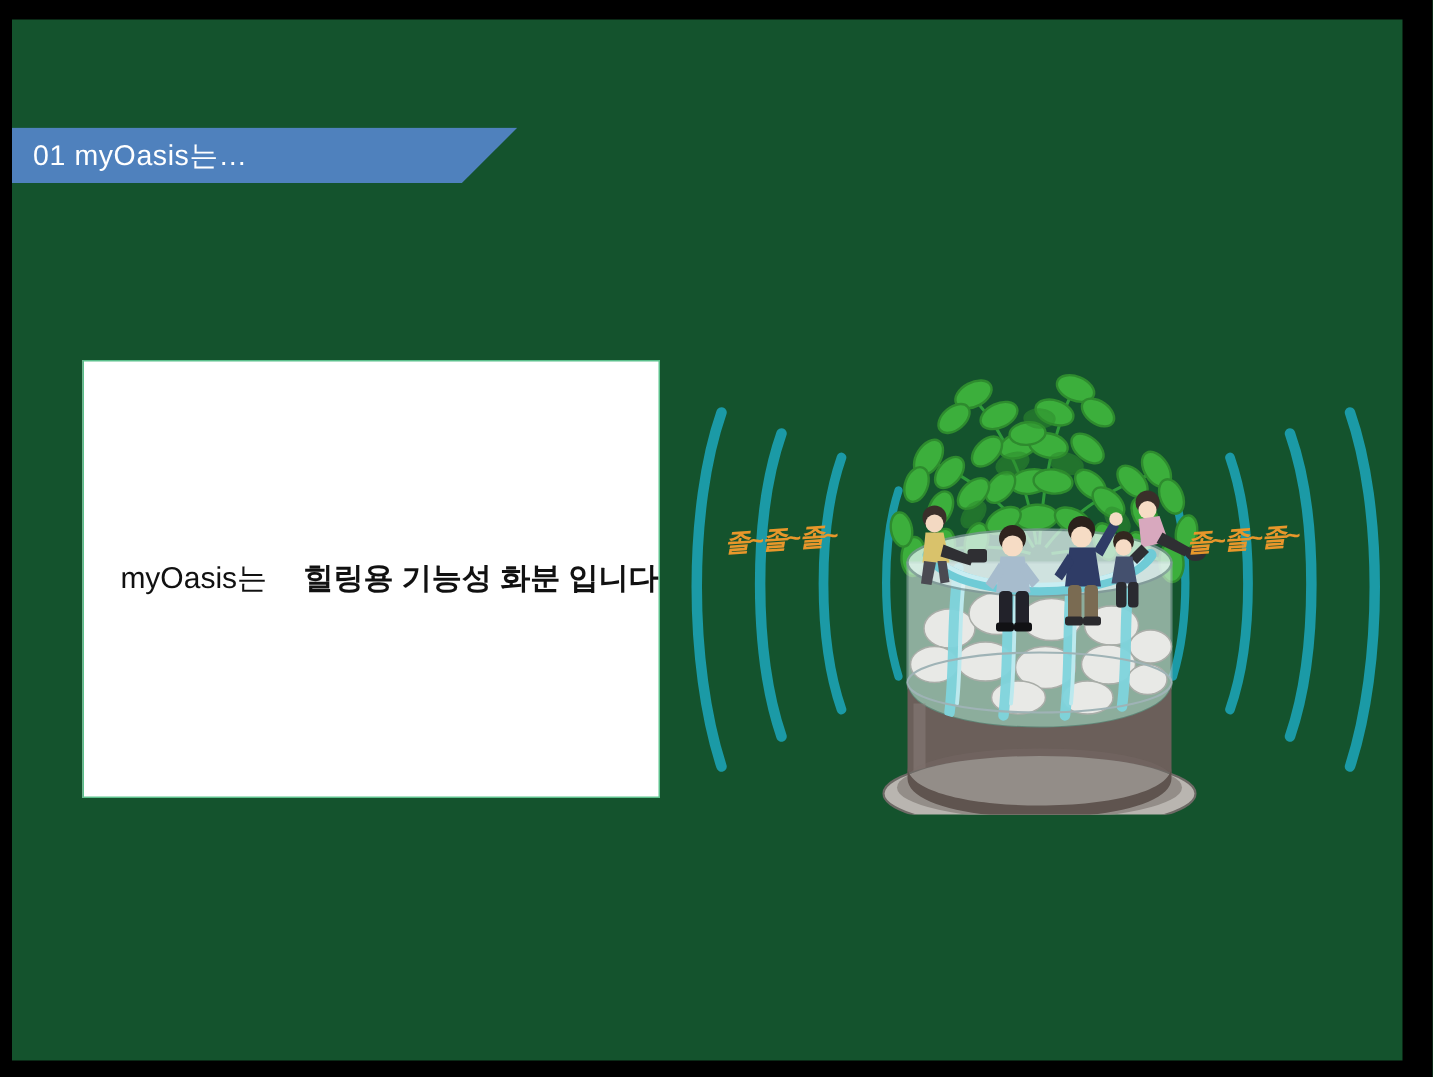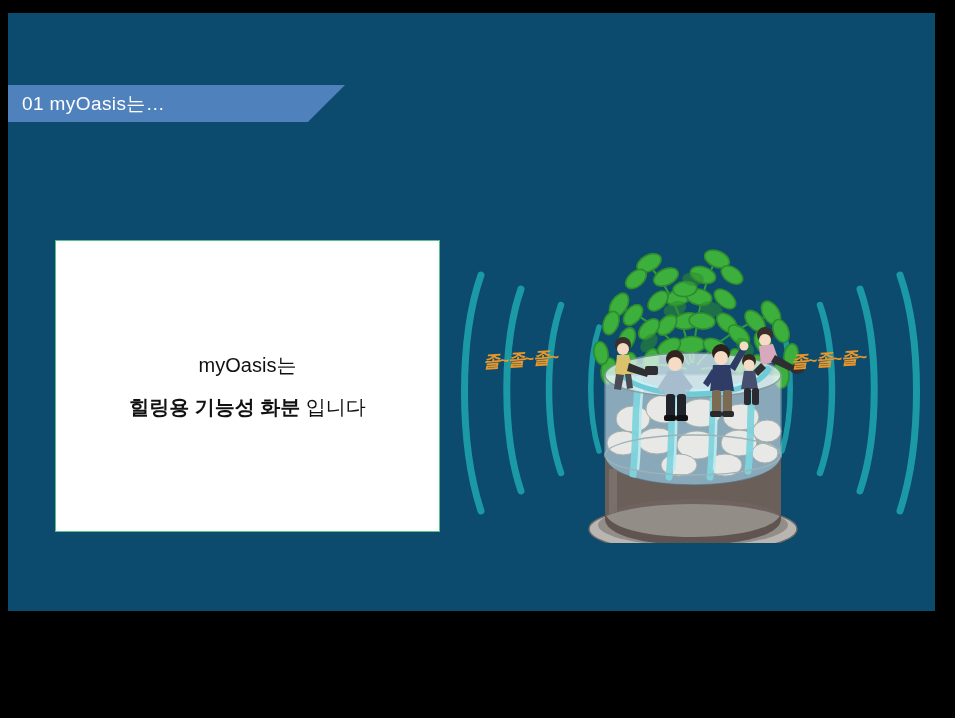--- a/index.html
+++ b/index.html
@@ -5,22 +5,22 @@
   html,body{margin:0;padding:0;}
   body{
     width:955px;height:718px;
     background:#000000;
     font-family:"Liberation Sans","DejaVu Sans",sans-serif;
     overflow:hidden;
   }
   #slide-frame{
     position:absolute;
     left:8px; top:13px;
-    width:927px; height:598px;
-    background:#0c4a6e;
+    width:927px; height:694px;
+    background:#14532d;
     overflow:hidden;
   }
 
   
   #section-banner{
     position:absolute;
     left:0px; top:72px;
     width:337px; height:37px;
     color:#ffffff;
     display:flex;align-items:center;
@@ -42,21 +42,21 @@
   }
 
   
   #message-box{
     position:absolute;
     left:47px; top:227px;
     width:385px; height:292px;
     border:1.6px solid #5CC08C;
     background:#ffffff;
     box-sizing:border-box;
-    display:flex;flex-direction:column;
+    display:flex;flex-direction:row;
     justify-content:center;
     align-items:center;
     gap:0px;
   }
   #message-box .line{
     width:100%;
     text-align:center;
     font-size:20px;
     color:#111111;
     line-height:1.0;
@@ -105,21 +105,21 @@
 
     <div class="line l1">
       <span>myOasis는</span>
     </div>
 
 
 
 
     <div class="line l5">
       <span class="txt-black">힐링용 기능성 화분</span>
-      <span class="txt-black" style="font-weight:normal">입니다</span>
+      <span class="txt-black" style="font-weight:bold">입니다</span>
     </div>
 
   </div>
 
   <div id="illustration">
 
     <svg viewBox="0 0 475 300" xmlns="http://www.w3.org/2000/svg">
 
       <g fill="none" stroke="#1B9AA6" stroke-linecap="round">
         <path d="M28 32 C6 95 6 200 28 268" stroke-width="7"></path>

